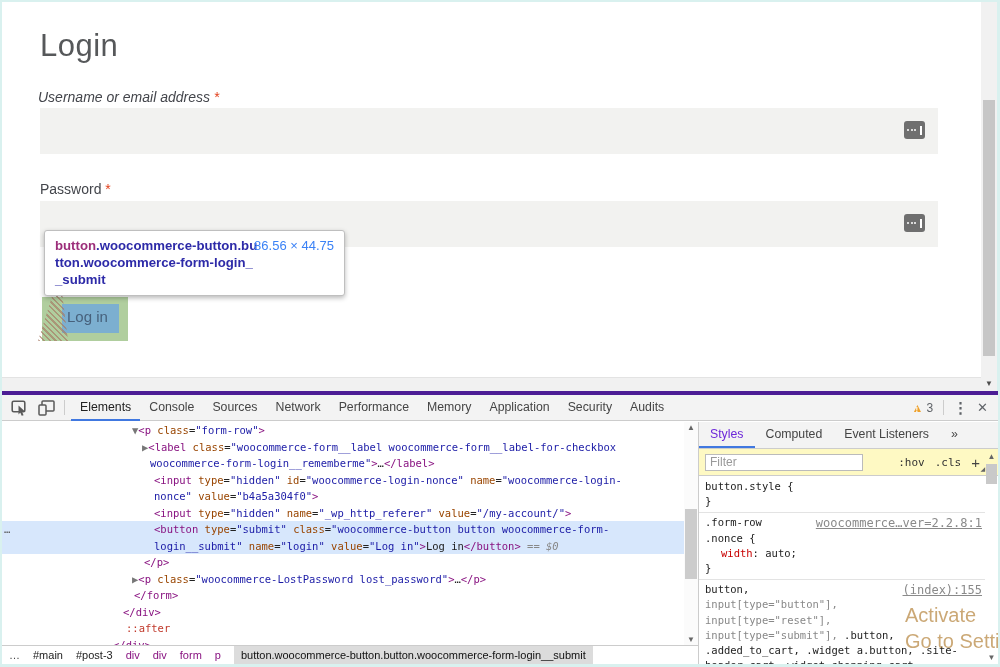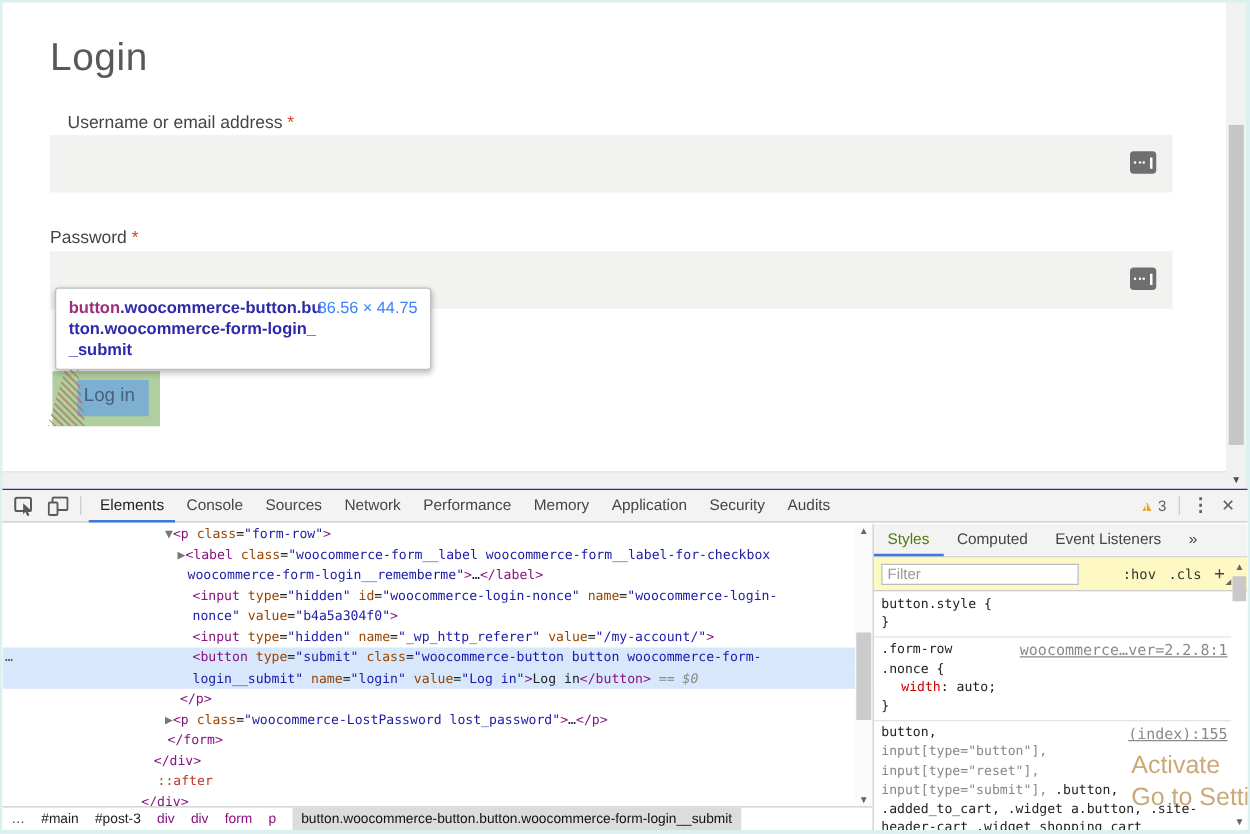--- a/index.html
+++ b/index.html
@@ -30,21 +30,21 @@
     background:#fff; border:1px solid #bfbfbf; border-radius:3px; box-shadow:0 2px 5px rgba(0,0,0,.28); padding:6px 10px 7px 10px; }
   .tt-selector { width:204px; font-size:13.2px; font-weight:bold; line-height:17px; word-break:break-all; color:#2d2aa8; }
   .tt-tag { color:#9c2e7a; }
   .tt-size { position:absolute; right:10px; top:7px; font-size:13px; color:#3b82f6; }
   
   .pv-track { position:absolute; left:981px; top:2px; width:16px; height:375px; background:#f1f1f1; }
   .pv-thumb { position:absolute; left:983px; top:100px; width:12px; height:256px; background:#c6c6c6; }
   .ph-strip { position:absolute; left:2px; top:377px; width:979px; height:14px; background:#f1f1f1; border-top:1px solid #e3e3e3; }
   .pv-corner { position:absolute; left:981px; top:377px; width:16px; height:14px; background:#f1f1f1; color:#4e4e4e; font-size:8px; text-align:center; line-height:14px; }
   
-  #devtools { position:absolute; left:2px; top:391px; width:996px; height:273px; background:#fff; border-top:1px solid #4c1d95; font-size:12px; color:#333; }
+  #devtools { position:absolute; left:2px; top:391px; width:996px; height:273px; background:#fff; border-top:4px solid #4c1d95; font-size:12px; color:#333; }
   #dt-toolbar { height:26px; background:#f3f3f3; border-bottom:1px solid #ccc; display:flex; align-items:center; }
   .tb-icon { margin-left:9px; display:flex; align-items:center; }
   .tb-sep { width:1px; height:15px; background:#ccc; margin:0 6px 0 9px; }
   #dt-tabs { display:flex; height:26px; }
   .dt-tab { padding:0 9px; line-height:24px; height:26px; color:#454545; font-size:12.3px; cursor:default; }
   .dt-tab.active { color:#222; border-bottom:2px solid #4078e0; }
   .tb-right { margin-left:auto; display:flex; align-items:center; gap:9px; padding-right:10px; }
   .warn-badge { display:flex; align-items:center; gap:3px; }
   .warn-tri { position:relative; color:#eda12c; font-size:12px; line-height:12px; font-style:normal; }
   .warn-tri i { position:absolute; left:4px; top:2.5px; color:#fff; font-size:8px; font-style:normal; font-weight:bold; }
@@ -67,21 +67,21 @@
   #crumb-bar { position:absolute; bottom:0; left:0; right:0; height:19px; background:#fff; border-top:1px solid #ccc; display:flex; align-items:center; padding-left:7px; font-size:11px; overflow:hidden; }
   .crumb { margin-right:13px; white-space:nowrap; }
   .crumb.more { color:#444; }
   .crumb.id { color:#222; }
   .crumb.tag { color:#881280; }
   .crumb.selected { background:#dcdcdc; color:#111; line-height:19px; padding:0 7px; margin-right:0; }
   
   #styles-panel { flex:1; position:relative; border-left:1px solid #ccc; background:#fff; overflow:hidden; }
   #st-tabs { height:27px; background:#f3f3f3; border-bottom:1px solid #ccc; display:flex; }
   .st-tab { padding:0 11px; line-height:25px; font-size:12.3px; color:#454545; }
-  .st-tab.active { color:#4d7c0f; border-bottom:2px solid #4078e0; }
+  .st-tab.active { color:#6d28d9; border-bottom:2px solid #4078e0; }
   #st-filter { height:27px; background:#fef9c3; border-bottom:1px solid #ccc; display:flex; align-items:center; }
   #filter-input { width:158px; height:17px; margin-left:6px; border:1px solid #bbb; background:#fff; font-size:12px; padding:0 4px; color:#333; outline:none; }
   #filter-input::placeholder { color:#999; }
   .st-widgets { margin-left:auto; display:flex; align-items:center; gap:10px; padding-right:18px; font-family:"DejaVu Sans Mono", monospace; font-size:11px; color:#333; }
   .add-rule { font-family:"Liberation Sans", sans-serif; font-size:15px; color:#444; position:relative; }
   .add-rule i { position:absolute; right:-5px; bottom:-1px; font-size:6px; font-style:normal; color:#666; }
   #rules { position:absolute; top:55px; left:0; right:13px; bottom:0; font-family:"DejaVu Sans Mono", monospace; font-size:10.5px; line-height:15.2px; overflow:hidden; }
   .rule { position:relative; padding:2px 0 3px 6px; border-bottom:1px solid #e3e3e3; }
   .rule:last-child { border-bottom:none; }
   .rule-link { position:absolute; right:3px; top:3px; color:#8a8a8a; text-decoration:underline; font-size:12px; }
@@ -94,21 +94,21 @@
   .st-scroll .down { position:absolute; bottom:2px; left:0; right:0; text-align:center; font-size:8px; color:#666; }
   .st-thumb { position:absolute; top:14px; left:1px; width:11px; height:20px; background:#c9c9c9; }
   #watermark { position:absolute; left:206px; top:180px; font-size:20px; line-height:26px; color:#a16207; opacity:.55; white-space:nowrap; z-index:6; }
 </style>
 </head>
 <body>
 
 <div id="page">
   <h1 class="site-heading">Login</h1>
 
-  <div class="field-label" style="left:52px; top:87px;">
+  <div class="field-label" style="left:36px; top:87px;font-style:italic;">
     <span>Username or email address</span>
     <span class="req">*</span>
   </div>
   <input class="wc-input" style="top: 106px;" type="text" readonly="">
   <div class="kb-icon" style="left:902px; top:119px;">
     <span class="dot"></span>
       <span class="dot"></span>
       <span class="dot"></span>
       <span class="bar"></span>
   </div>

